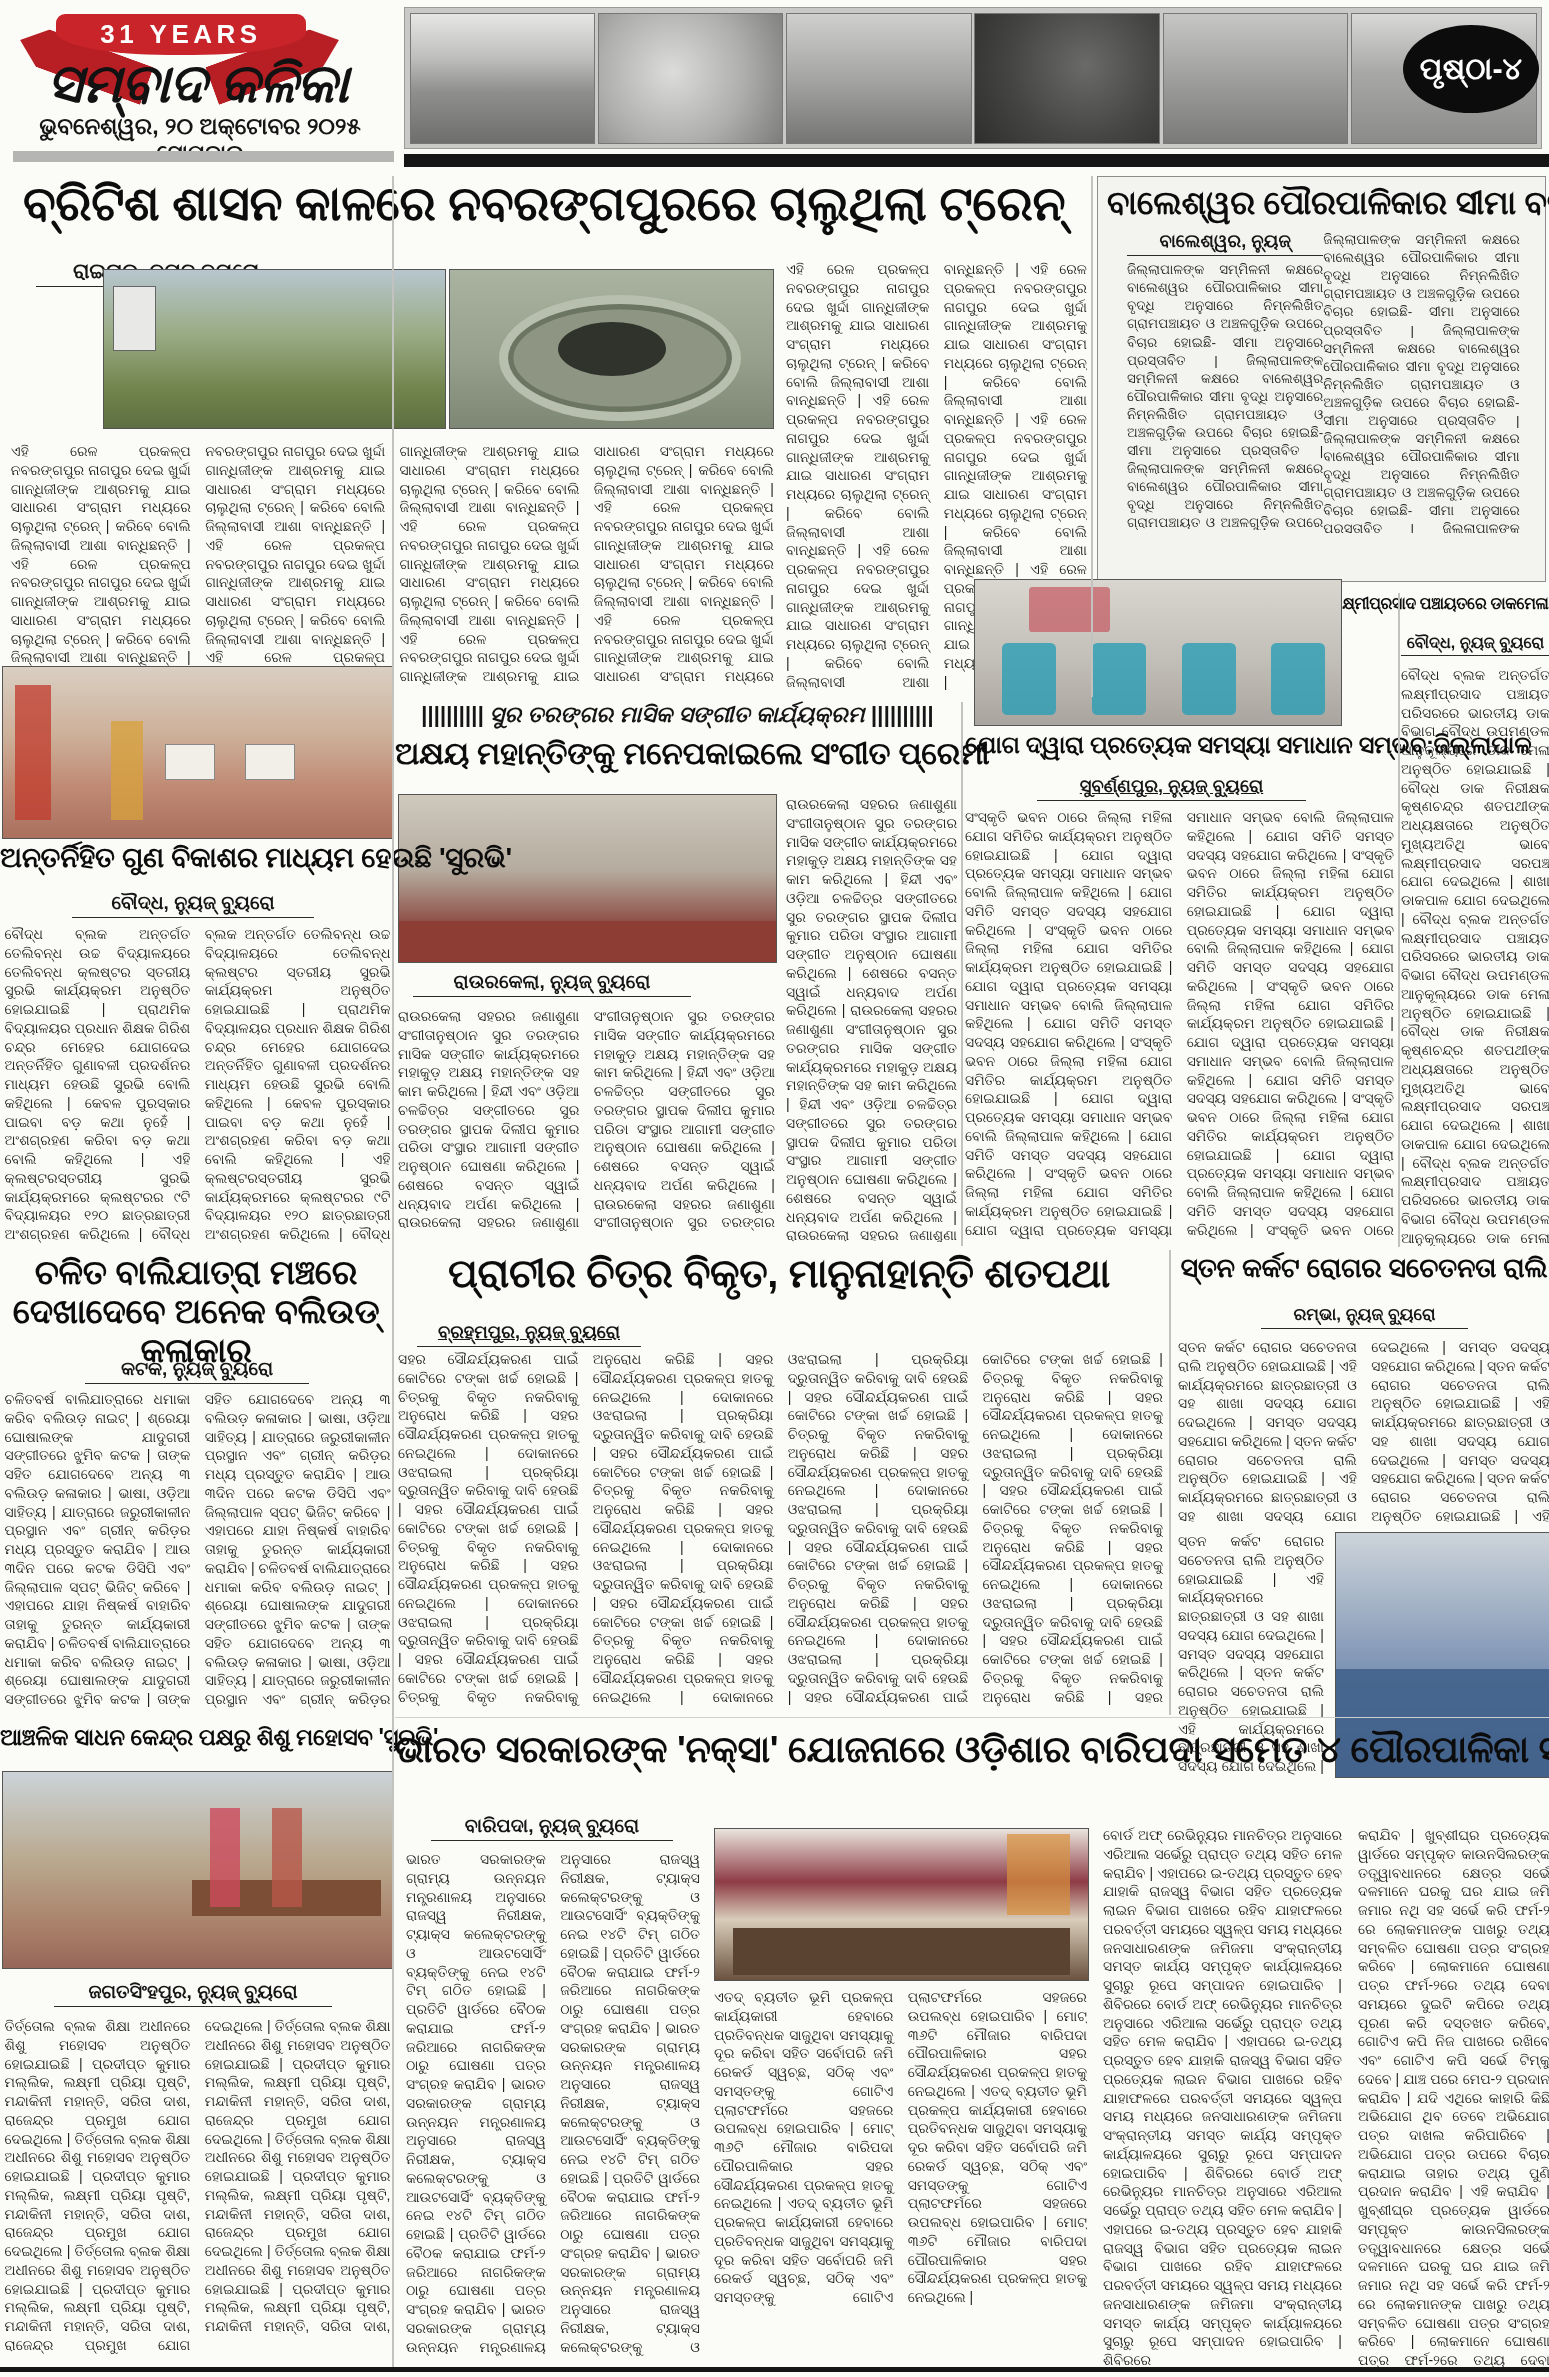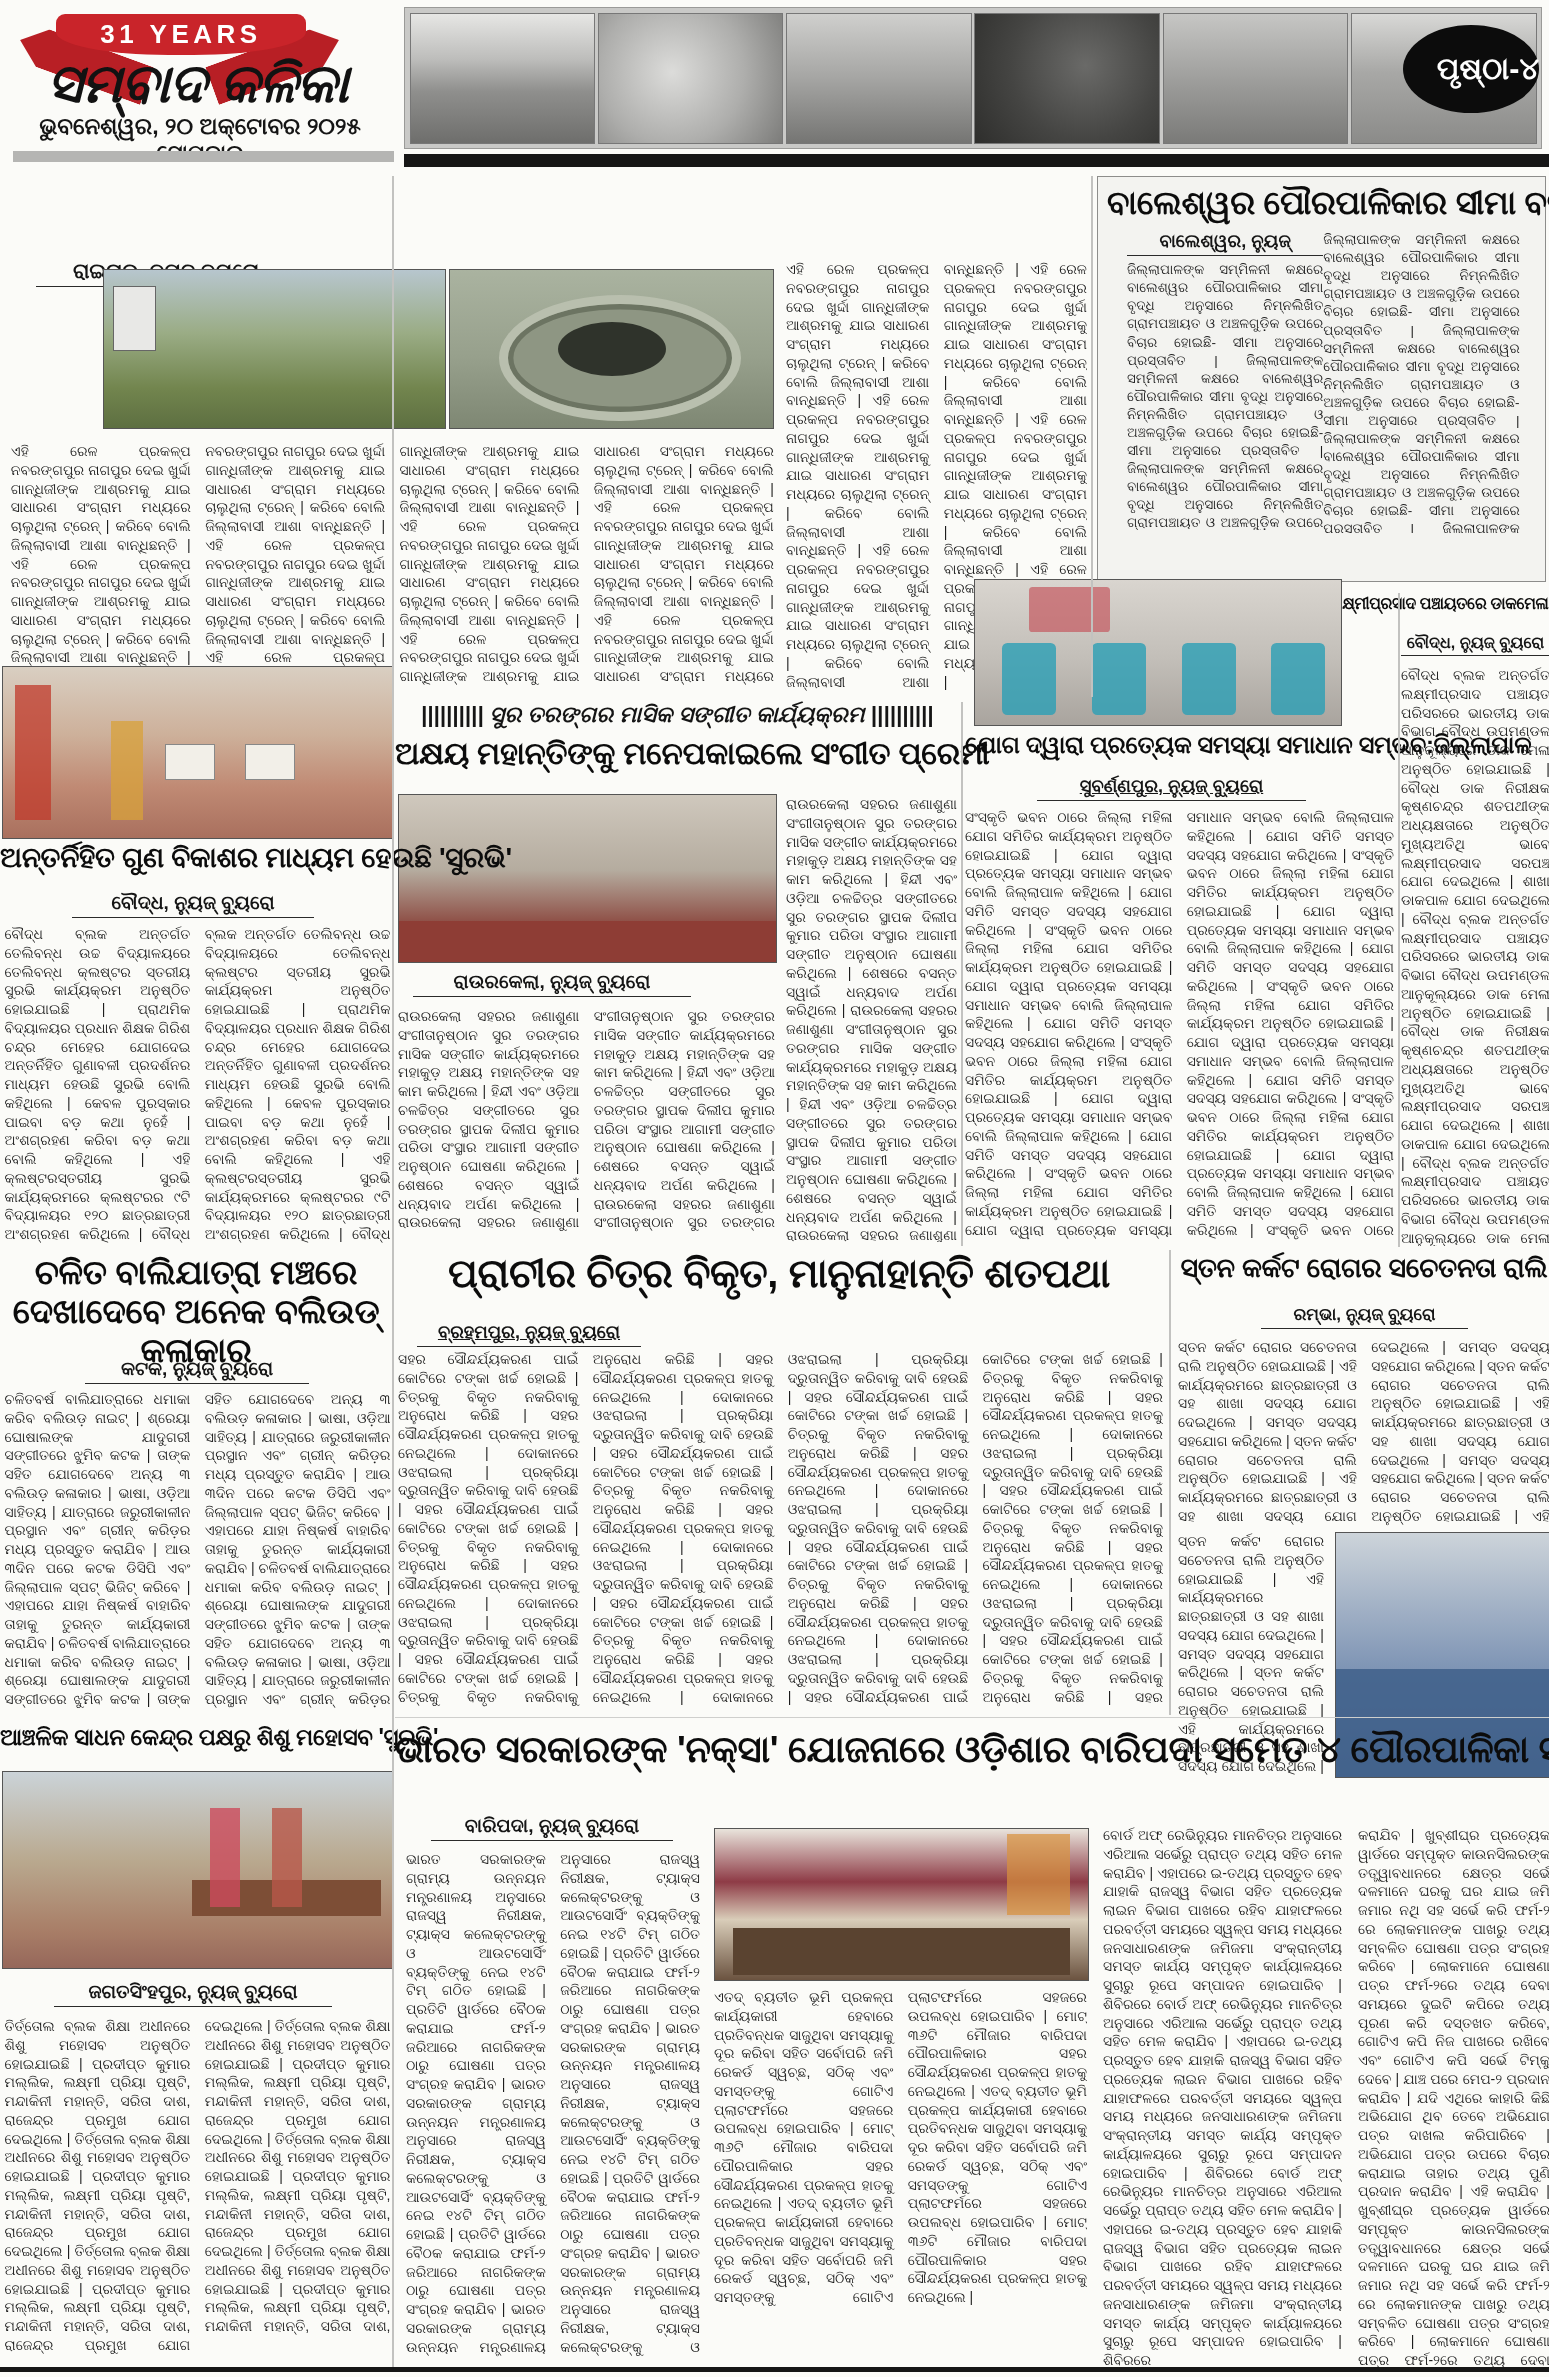--- a/index.html
+++ b/index.html
@@ -21,21 +21,21 @@
   .ribbon-wing{width:135px;height:40px;background:#b81f25;z-index:2;}
   #logo{left:0;top:52px;width:395px;text-align:center;font-family:Liberation Sans, sans-serif;
     font-style:italic;font-weight:bold;font-size:54px;color:#121212;letter-spacing:-0.9px;z-index:4;}
   #dateline{left:0;top:113px;width:400px;text-align:center;font-weight:bold;font-size:23px;}
   #masthead-bar{left:12.6px;top:151px;width:381px;height:10.8px;background:#b5b5b3;}
   
   #banner{left:404px;top:7.2px;width:1138px;height:142px;background:#c9c9c7;border:0.9px solid #9a9a98;
     display:flex;gap:2.7px;padding:4.5px;box-sizing:border-box;}
   .bphoto{flex:1;border:0.9px solid #777;}
   #page-badge{left:1403px;top:25px;width:136px;height:88px;background:#0c0c0c;border-radius:50%;
-    display:flex;align-items:center;justify-content:flex-end;color:#fff;font-weight:bold;font-size:30.5px;z-index:5;}
+    display:flex;align-items:center;justify-content:center;color:#fff;font-weight:bold;font-size:30.5px;z-index:5;}
   #banner-black-bar{left:404px;top:154px;width:1146px;height:12.6px;background:#161616;}
   #bottom-rule{left:0;top:2367px;width:1550px;height:5.4px;background:#161616;}
 </style>
 </head>
 <body>
 
 <div id="page">
 
   <div class="abs" style="left:0;top:0;width:400px;height:167px;">
     <div class="abs ribbon-wing" style="left:16px;top:43px;transform:rotate(20deg);clip-path:polygon(0 50%,18% 0,100% 0,100% 100%,18% 100%);"></div>
@@ -54,20 +54,21 @@
     <div class="bphoto" style="background:linear-gradient(180deg,#cfcfcd 0%,#a5a5a3 50%,#757573 100%);"></div>
     <div class="bphoto" style="background:radial-gradient(circle at 60% 40%,#6a6a68 0%,#454543 55%,#2e2e2c 100%);"></div>
     <div class="bphoto" style="background:linear-gradient(180deg,#c6c6c4 0%,#9b9b99 55%,#7a7a78 100%);"></div>
     <div class="bphoto" style="background:linear-gradient(180deg,#d8d8d6 0%,#a8a8a6 45%,#8b8b89 100%);"></div>
   </div>
   <div class="abs" id="page-badge">
     <span>ପୃଷ୍ଠା-୪</span>
   </div>
   <div class="abs" id="banner-black-bar"></div>
 
+  <div class="abs hl nowrap" style="left:0;top:176px;width:1088px;font-size:48px;">ବ୍ରିଟିଶ ଶାସନ କାଳରେ ନବରଙ୍ଗପୁରରେ ଚାଲୁଥିଲା ଟ୍ରେନ୍</div>
   <div class="abs byline" style="left:36px;top:259px;width:260px;font-size:20.7px;">ରାଇଘର, ନ୍ୟୁଜ୍ ବ୍ୟୁରୋ</div>
   <div class="abs photo" style="left:103px;top:269px;width:341px;height:158px;background:linear-gradient(180deg,#b7c6ce 0%,#9aac85 40%,#72854e 75%,#5d6f41 100%);">
     <div style="position:absolute;left:9px;top:16px;width:41px;height:63px;background:#e8e8e6;border:0.9px solid #666;"></div>
   </div>
   <div class="abs photo" style="left:449px;top:269px;width:323px;height:158px;background:linear-gradient(180deg,#aab3a0 0%,#97a08c 55%,#7e8773 100%);">
     <div style="position:absolute;left:49px;top:25px;width:224px;height:108px;border-radius:50%;background:#8e9683;border:9px solid #b9bfae;box-shadow:inset 0 0 0 5.4px #6c7462;"></div>
     <div style="position:absolute;left:108px;top:52px;width:108px;height:54px;border-radius:50%;background:#2f332b;"></div>
   </div>
   <div class="abs body-text" style="left:786px;top:260px;width:301px;height:436px;font-size:14px;column-count:2;column-gap:14.4px;">ଏହି ରେଳ ପ୍ରକଳ୍ପ ନବରଙ୍ଗପୁର ନାଗପୁର ଦେଇ ଖୁର୍ଦ୍ଦା ଗାନ୍ଧିଜୀଙ୍କ ଆଶ୍ରମକୁ ଯାଇ ସାଧାରଣ ସଂଗ୍ରାମ ମଧ୍ୟରେ ଚାଲୁଥିଲା ଟ୍ରେନ୍ | କରିବେ ବୋଲି ଜିଲ୍ଲାବାସୀ ଆଶା ବାନ୍ଧିଛନ୍ତି | ଏହି ରେଳ ପ୍ରକଳ୍ପ ନବରଙ୍ଗପୁର ନାଗପୁର ଦେଇ ଖୁର୍ଦ୍ଦା ଗାନ୍ଧିଜୀଙ୍କ ଆଶ୍ରମକୁ ଯାଇ ସାଧାରଣ ସଂଗ୍ରାମ ମଧ୍ୟରେ ଚାଲୁଥିଲା ଟ୍ରେନ୍ | କରିବେ ବୋଲି ଜିଲ୍ଲାବାସୀ ଆଶା ବାନ୍ଧିଛନ୍ତି | ଏହି ରେଳ ପ୍ରକଳ୍ପ ନବରଙ୍ଗପୁର ନାଗପୁର ଦେଇ ଖୁର୍ଦ୍ଦା ଗାନ୍ଧିଜୀଙ୍କ ଆଶ୍ରମକୁ ଯାଇ ସାଧାରଣ ସଂଗ୍ରାମ ମଧ୍ୟରେ ଚାଲୁଥିଲା ଟ୍ରେନ୍ | କରିବେ ବୋଲି ଜିଲ୍ଲାବାସୀ ଆଶା ବାନ୍ଧିଛନ୍ତି | ଏହି ରେଳ ପ୍ରକଳ୍ପ ନବରଙ୍ଗପୁର ନାଗପୁର ଦେଇ ଖୁର୍ଦ୍ଦା ଗାନ୍ଧିଜୀଙ୍କ ଆଶ୍ରମକୁ ଯାଇ ସାଧାରଣ ସଂଗ୍ରାମ ମଧ୍ୟରେ ଚାଲୁଥିଲା ଟ୍ରେନ୍ | କରିବେ ବୋଲି ଜିଲ୍ଲାବାସୀ ଆଶା ବାନ୍ଧିଛନ୍ତି | ଏହି ରେଳ ପ୍ରକଳ୍ପ ନବରଙ୍ଗପୁର ନାଗପୁର ଦେଇ ଖୁର୍ଦ୍ଦା ଗାନ୍ଧିଜୀଙ୍କ ଆଶ୍ରମକୁ ଯାଇ ସାଧାରଣ ସଂଗ୍ରାମ ମଧ୍ୟରେ ଚାଲୁଥିଲା ଟ୍ରେନ୍ | କରିବେ ବୋଲି ଜିଲ୍ଲାବାସୀ ଆଶା ବାନ୍ଧିଛନ୍ତି | ଏହି ରେଳ ପ୍ରକଳ୍ପ ନବରଙ୍ଗପୁର ନାଗପୁର ଦେଇ ଖୁର୍ଦ୍ଦା ଗାନ୍ଧିଜୀଙ୍କ ଆଶ୍ରମକୁ ଯାଇ ସାଧାରଣ ସଂଗ୍ରାମ ମଧ୍ୟରେ ଚାଲୁଥିଲା ଟ୍ରେନ୍ | କରିବେ ବୋଲି ଜିଲ୍ଲାବାସୀ ଆଶା ବାନ୍ଧିଛନ୍ତି | ଏହି ରେଳ ପ୍ରକଳ୍ପ ନବରଙ୍ଗପୁର ନାଗପୁର ଦେଇ ଖୁର୍ଦ୍ଦା ଗାନ୍ଧିଜୀଙ୍କ ଆଶ୍ରମକୁ ଯାଇ ସାଧାରଣ ସଂଗ୍ରାମ ମଧ୍ୟରେ ଚାଲୁଥିଲା ଟ୍ରେନ୍ | କରିବେ ବୋଲି ଜିଲ୍ଲାବାସୀ ଆଶା ବାନ୍ଧିଛନ୍ତି | ଏହି ରେଳ ପ୍ରକଳ୍ପ ନବରଙ୍ଗପୁର ନାଗପୁର ଦେଇ ଖୁର୍ଦ୍ଦା ଗାନ୍ଧିଜୀଙ୍କ ଆଶ୍ରମକୁ ଯାଇ ସାଧାରଣ ସଂଗ୍ରାମ ମଧ୍ୟରେ ଚାଲୁଥିଲା ଟ୍ରେନ୍ | କରିବେ ବୋଲି ଜିଲ୍ଲାବାସୀ ଆଶା ବାନ୍ଧିଛନ୍ତି |</div>
   <div class="abs body-text c4" style="left:10.8px;top:442px;width:763px;height:248px;font-size:14px;">ଏହି ରେଳ ପ୍ରକଳ୍ପ ନବରଙ୍ଗପୁର ନାଗପୁର ଦେଇ ଖୁର୍ଦ୍ଦା ଗାନ୍ଧିଜୀଙ୍କ ଆଶ୍ରମକୁ ଯାଇ ସାଧାରଣ ସଂଗ୍ରାମ ମଧ୍ୟରେ ଚାଲୁଥିଲା ଟ୍ରେନ୍ | କରିବେ ବୋଲି ଜିଲ୍ଲାବାସୀ ଆଶା ବାନ୍ଧିଛନ୍ତି | ଏହି ରେଳ ପ୍ରକଳ୍ପ ନବରଙ୍ଗପୁର ନାଗପୁର ଦେଇ ଖୁର୍ଦ୍ଦା ଗାନ୍ଧିଜୀଙ୍କ ଆଶ୍ରମକୁ ଯାଇ ସାଧାରଣ ସଂଗ୍ରାମ ମଧ୍ୟରେ ଚାଲୁଥିଲା ଟ୍ରେନ୍ | କରିବେ ବୋଲି ଜିଲ୍ଲାବାସୀ ଆଶା ବାନ୍ଧିଛନ୍ତି | ଏହି ରେଳ ପ୍ରକଳ୍ପ ନବରଙ୍ଗପୁର ନାଗପୁର ଦେଇ ଖୁର୍ଦ୍ଦା ଗାନ୍ଧିଜୀଙ୍କ ଆଶ୍ରମକୁ ଯାଇ ସାଧାରଣ ସଂଗ୍ରାମ ମଧ୍ୟରେ ଚାଲୁଥିଲା ଟ୍ରେନ୍ | କରିବେ ବୋଲି ଜିଲ୍ଲାବାସୀ ଆଶା ବାନ୍ଧିଛନ୍ତି | ଏହି ରେଳ ପ୍ରକଳ୍ପ ନବରଙ୍ଗପୁର ନାଗପୁର ଦେଇ ଖୁର୍ଦ୍ଦା ଗାନ୍ଧିଜୀଙ୍କ ଆଶ୍ରମକୁ ଯାଇ ସାଧାରଣ ସଂଗ୍ରାମ ମଧ୍ୟରେ ଚାଲୁଥିଲା ଟ୍ରେନ୍ | କରିବେ ବୋଲି ଜିଲ୍ଲାବାସୀ ଆଶା ବାନ୍ଧିଛନ୍ତି | ଏହି ରେଳ ପ୍ରକଳ୍ପ ନବରଙ୍ଗପୁର ନାଗପୁର ଦେଇ ଖୁର୍ଦ୍ଦା ଗାନ୍ଧିଜୀଙ୍କ ଆଶ୍ରମକୁ ଯାଇ ସାଧାରଣ ସଂଗ୍ରାମ ମଧ୍ୟରେ ଚାଲୁଥିଲା ଟ୍ରେନ୍ | କରିବେ ବୋଲି ଜିଲ୍ଲାବାସୀ ଆଶା ବାନ୍ଧିଛନ୍ତି | ଏହି ରେଳ ପ୍ରକଳ୍ପ ନବରଙ୍ଗପୁର ନାଗପୁର ଦେଇ ଖୁର୍ଦ୍ଦା ଗାନ୍ଧିଜୀଙ୍କ ଆଶ୍ରମକୁ ଯାଇ ସାଧାରଣ ସଂଗ୍ରାମ ମଧ୍ୟରେ ଚାଲୁଥିଲା ଟ୍ରେନ୍ | କରିବେ ବୋଲି ଜିଲ୍ଲାବାସୀ ଆଶା ବାନ୍ଧିଛନ୍ତି | ଏହି ରେଳ ପ୍ରକଳ୍ପ ନବରଙ୍ଗପୁର ନାଗପୁର ଦେଇ ଖୁର୍ଦ୍ଦା ଗାନ୍ଧିଜୀଙ୍କ ଆଶ୍ରମକୁ ଯାଇ ସାଧାରଣ ସଂଗ୍ରାମ ମଧ୍ୟରେ ଚାଲୁଥିଲା ଟ୍ରେନ୍ | କରିବେ ବୋଲି ଜିଲ୍ଲାବାସୀ ଆଶା ବାନ୍ଧିଛନ୍ତି | ଏହି ରେଳ ପ୍ରକଳ୍ପ ନବରଙ୍ଗପୁର ନାଗପୁର ଦେଇ ଖୁର୍ଦ୍ଦା ଗାନ୍ଧିଜୀଙ୍କ ଆଶ୍ରମକୁ ଯାଇ ସାଧାରଣ ସଂଗ୍ରାମ ମଧ୍ୟରେ ଚାଲୁଥିଲା ଟ୍ରେନ୍ | କରିବେ ବୋଲି ଜିଲ୍ଲାବାସୀ ଆଶା ବାନ୍ଧିଛନ୍ତି | ଏହି ରେଳ ପ୍ରକଳ୍ପ ନବରଙ୍ଗପୁର ନାଗପୁର ଦେଇ ଖୁର୍ଦ୍ଦା ଗାନ୍ଧିଜୀଙ୍କ ଆଶ୍ରମକୁ ଯାଇ ସାଧାରଣ ସଂଗ୍ରାମ ମଧ୍ୟରେ ଚାଲୁଥିଲା ଟ୍ରେନ୍ | କରିବେ ବୋଲି ଜିଲ୍ଲାବାସୀ ଆଶା ବାନ୍ଧିଛନ୍ତି | ଏହି ରେଳ ପ୍ରକଳ୍ପ ନବରଙ୍ଗପୁର ନାଗପୁର ଦେଇ ଖୁର୍ଦ୍ଦା ଗାନ୍ଧିଜୀଙ୍କ ଆଶ୍ରମକୁ ଯାଇ ସାଧାରଣ ସଂଗ୍ରାମ ମଧ୍ୟରେ ଚାଲୁଥିଲା ଟ୍ରେନ୍ | କରିବେ ବୋଲି ଜିଲ୍ଲାବାସୀ ଆଶା ବାନ୍ଧିଛନ୍ତି |</div>

